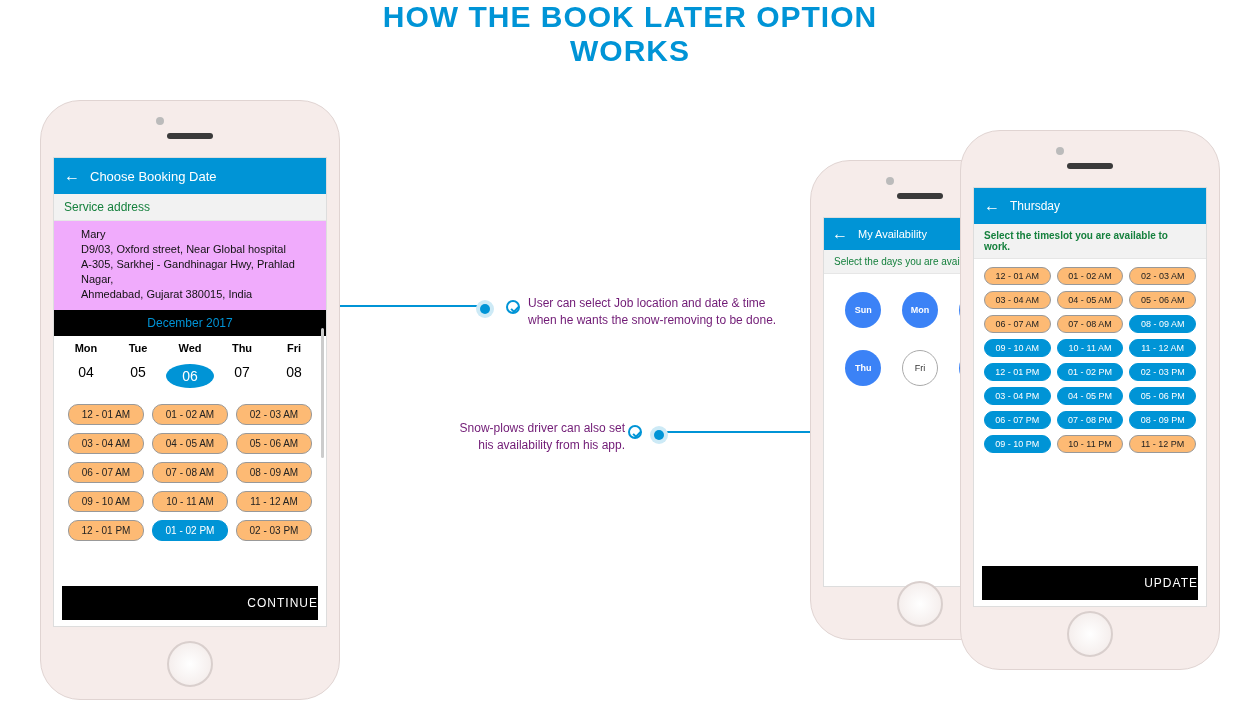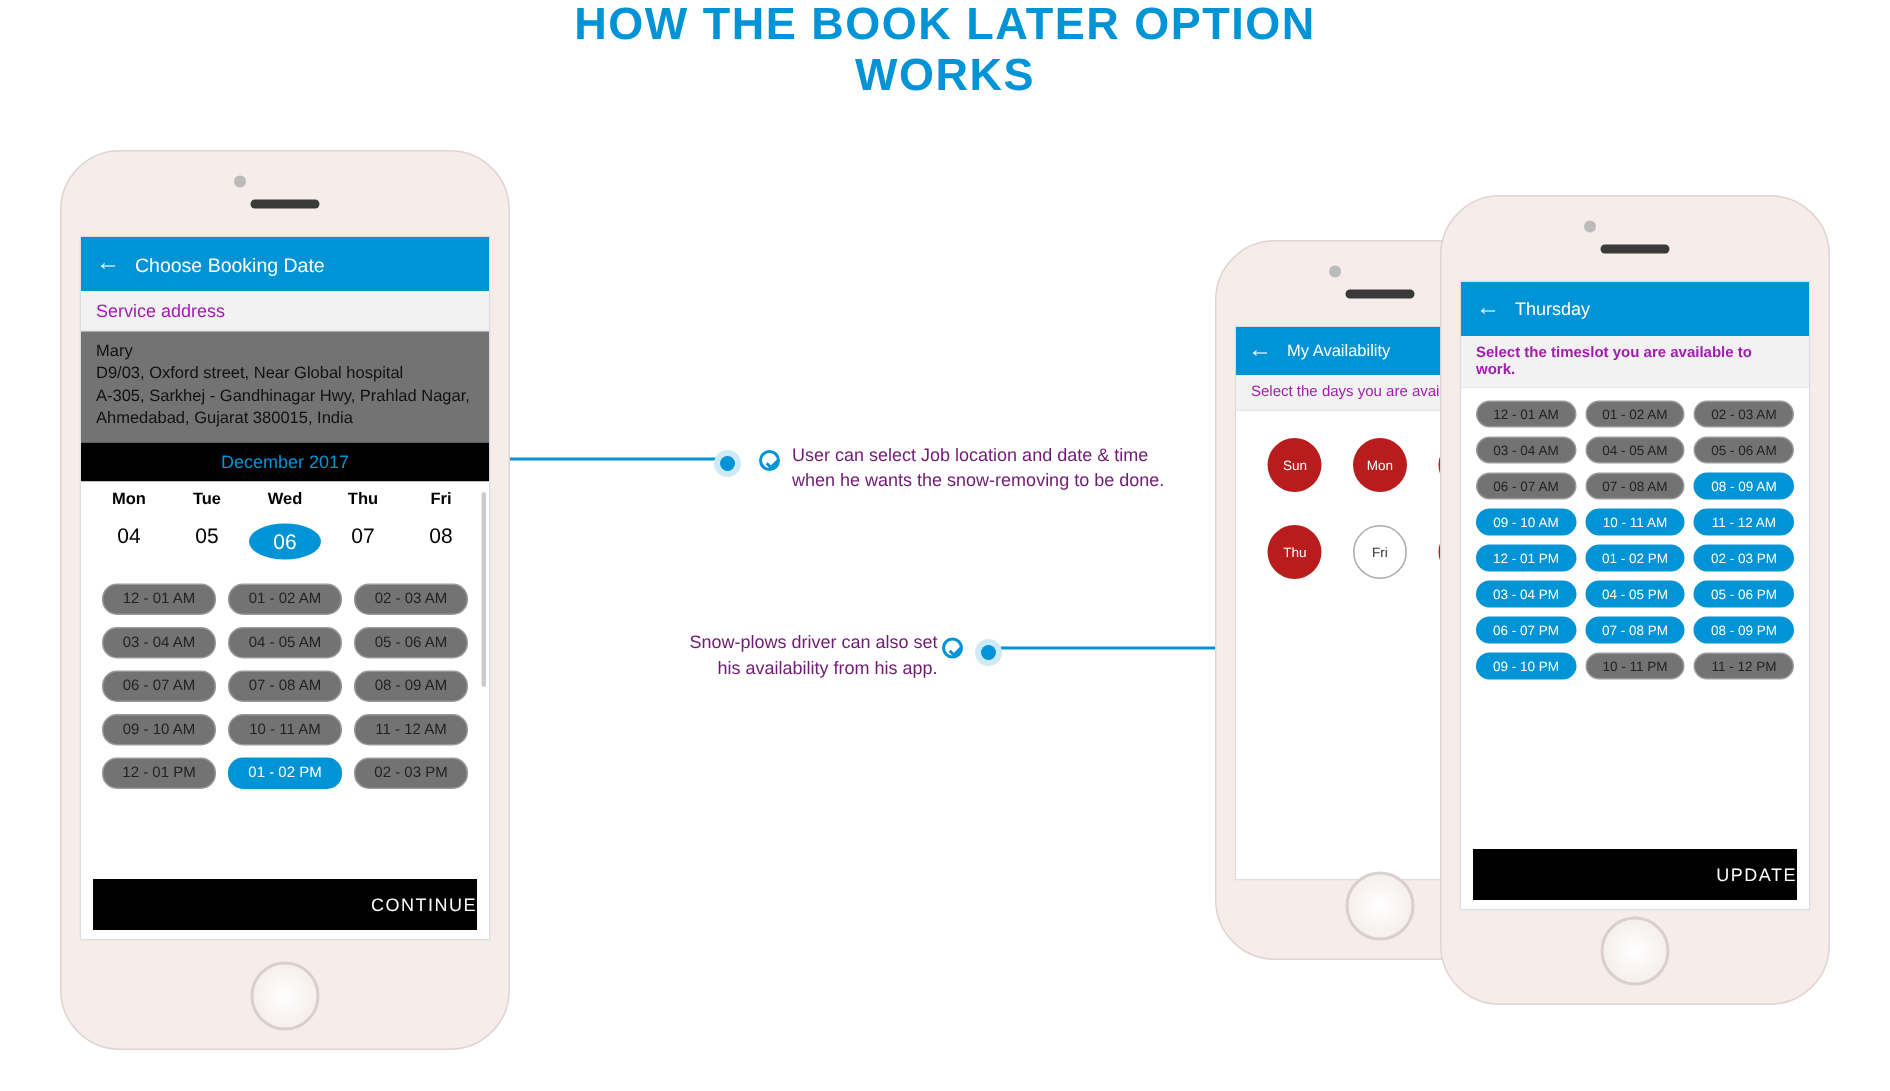--- a/index.html
+++ b/index.html
@@ -15,44 +15,44 @@
   .home-btn{ position:absolute; bottom:12px; left:50%; transform:translateX(-50%); width:46px; height:46px; border-radius:50%; border:2px solid #d9cfcd; background:radial-gradient(#fff,#f1e8e6); }
   .screen{ width:100%; height:100%; background:#fff; border:1px solid #ddd; overflow:hidden; position:relative; font-size:11px; color:#222; }
 
   
   #p1 { left:40px; top:100px; width:300px; height:600px; }
   #p1 .screen { height:470px; }
 
   .appbar{ background:#0094d6; color:#fff; padding:10px 10px; display:flex; align-items:center; gap:10px; font-size:13px; }
   .back-arrow{ font-size:16px; line-height:1; }
 
-  .section-grey{ background:#f2f2f2; padding:6px 10px; font-size:12px; color:#a21caf; border-bottom:1px solid #e6e6e6; }
-  .addr-block{ padding:6px 10px 8px 10px; font-size:11px; line-height:15px; color:#111; background:#737373; }
+  .section-grey{ background:#f2f2f2; padding:6px 10px; font-size:12px; color:#15803d; border-bottom:1px solid #e6e6e6; }
+  .addr-block{ padding:6px 10px 8px 27px; font-size:11px; line-height:15px; color:#111; background:#f0abfc; }
   .month-bar{ background:#000; color:#0094d6; text-align:center; padding:6px 16px; font-size:12px; }
 
   .week-row{ display:grid; grid-template-columns:repeat(5,1fr); text-align:center; padding:4px 6px 0 6px; background:#fff; }
   .week-row .day-lbl{ font-size:11px; font-weight:700; color:#000; padding:2px 0; }
   .week-row .day-num{ font-size:14px; padding:4px 0 8px 0; color:#000; }
   .day-sel{ background:#0094d6; color:#fff; border-radius:50%; width:48px; height:24px; display:inline-flex; align-items:center; justify-content:center; margin:auto; }
 
   .slot-grid{ display:grid; grid-template-columns:repeat(3,1fr); gap:8px 8px; padding:8px 14px 0 14px; background:#fff; }
-  .slot{ border:1px solid #999; border-radius:10px; padding:4px 0; font-size:10px; color:#222; text-align:center; cursor:pointer; background:#737373; }
+  .slot{ border:1px solid #999; border-radius:10px; padding:4px 0; font-size:10px; color:#222; text-align:center; cursor:pointer; background:#fdba74; }
   .slot.sel{ background:#0094d6; color:#fff; border-color:#0094d6; }
 
   .big-btn{ position:absolute; bottom:6px; left:8px; right:8px; background:#000; color:#fff; text-align:right; padding:10px 0; font-size:12px; letter-spacing:1px; }
 
   .scroll-ind{position:absolute; right:2px; top:170px; width:3px; height:130px; background:#ccc; border-radius:2px;}
 
   
   #p2 { left:810px; top:160px; width:220px; height:480px; }
   #p2 .screen{ height:370px; }
   #p2 .appbar{ font-size:11px; padding:8px 8px; }
   .days-circles{ display:grid; grid-template-columns:repeat(3,1fr); gap:22px 10px; padding:18px 16px; }
   .circle{ width:36px; height:36px; border-radius:50%; display:flex; align-items:center; justify-content:center; font-size:9px; margin:auto; }
-  .c-on{ background:#b91c1c; color:#fff; }
+  .c-on{ background:#3b82f6; color:#fff;font-weight:bold; }
   .c-off{ background:#fff; border:1px solid #aaa; color:#333; }
   #p2 .section-grey{ font-size:10px; }
 
   
   #p3 { left:960px; top:130px; width:260px; height:540px; }
   #p3 .screen{ height:420px; }
   #p3 .appbar{ font-size:12px; }
   #p3 .section-grey{ font-size:10px;font-weight:bold; }
   #p3 .slot-grid{ padding:8px 10px 0 10px; gap:6px 6px; }
   #p3 .slot{ font-size:9px; padding:3px 0; }

